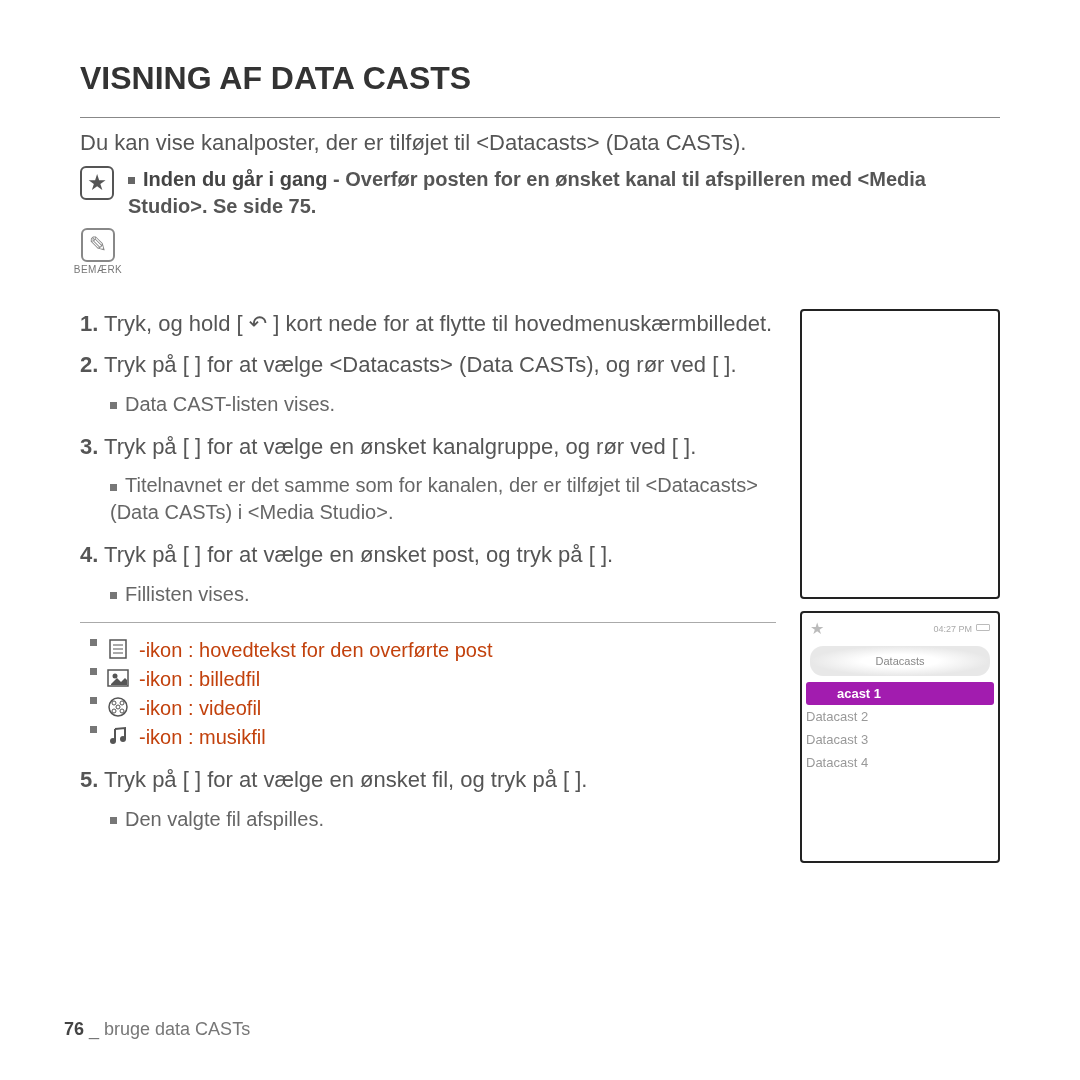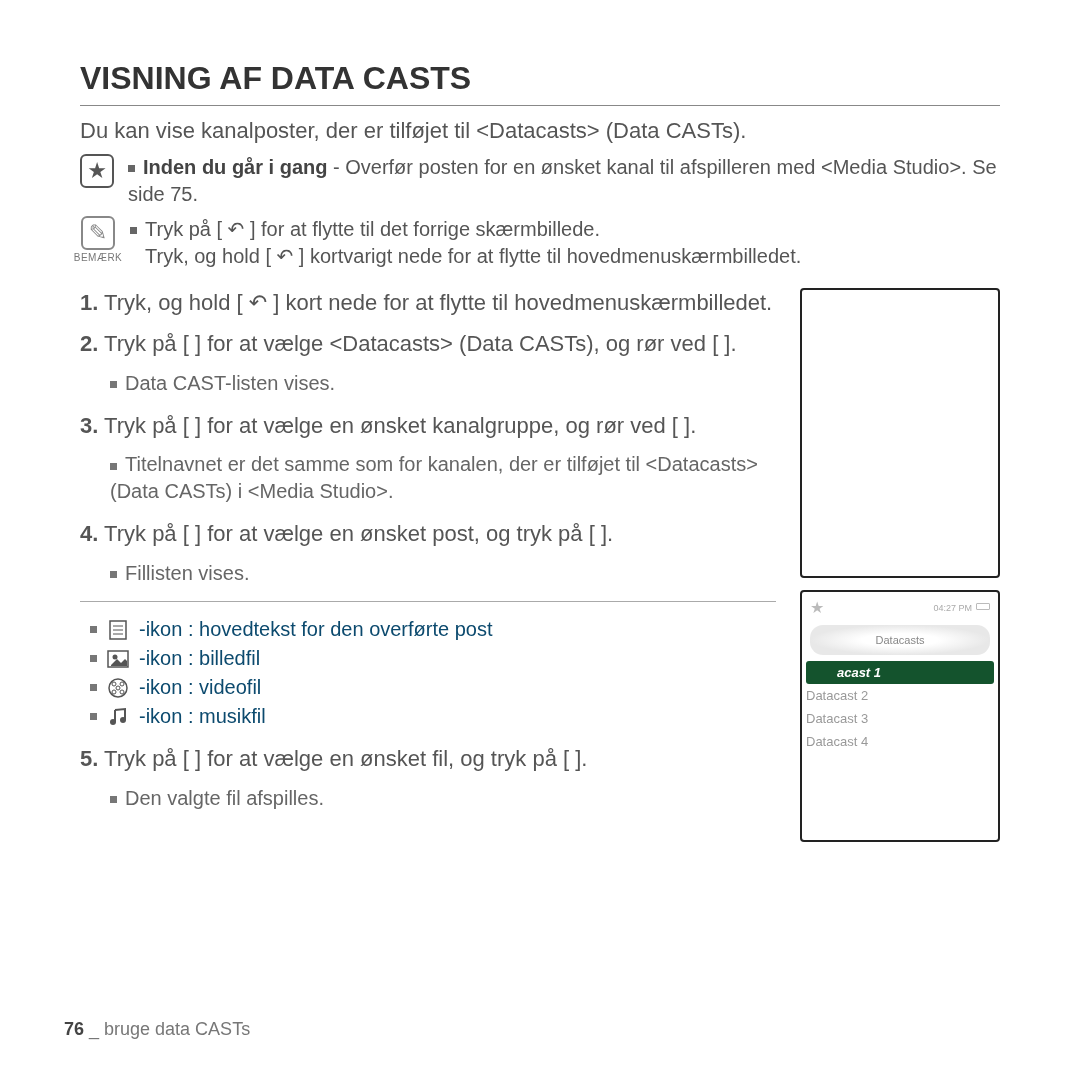--- a/index.html
+++ b/index.html
@@ -10,21 +10,21 @@
       font-family: Arial, Helvetica, sans-serif;
       color: #4a4a4a;
       padding: 60px 80px 40px 80px;
       position: relative;
     }
     h1 {
       font-size: 32px;
       font-weight: bold;
       color: #333;
       border-bottom: 1px solid #888;
-      padding-bottom: 8px;
+      padding-bottom: 20px;
       margin-bottom: 12px;
     }
     .intro {
       font-size: 22px;
       color: #555;
       margin-bottom: 10px;
     }
     .note-row {
       display: flex;
       align-items: flex-start;
@@ -47,27 +47,28 @@
     }
     .bemark-col {
       display: flex; flex-direction: column; align-items: center;
       flex-shrink: 0; width: 36px;
     }
     .bemark-lbl { font-size: 10px; color: #777; letter-spacing: 0.5px; margin-top: 2px; }
     .note-text {
       font-size: 20px;
       color: #555;
       line-height: 1.35;
+      font-weight: bold;
     }
     .note-text .sq { display: inline-block; width: 7px; height: 7px; background: #666; margin-right: 8px; vertical-align: middle; }
     .note-text b { color: #444; }
     .content-wrap {
       display: flex;
       gap: 24px;
-      margin-top: 18px;
+      margin-top: 34px;
     }
     .left-col { flex: 1; }
     .step {
       font-size: 22px;
       color: #555;
       line-height: 1.4;
       margin-bottom: 10px;
     }
     .step .num { font-weight: bold; }
     .step b { font-weight: normal; }
@@ -78,22 +79,22 @@
       margin-bottom: 14px;
       line-height: 1.35;
     }
     .sub .sq { display: inline-block; width: 7px; height: 7px; background: #777; margin-right: 8px; vertical-align: middle; }
     .icon-list {
       border-top: 1px solid #aaa;
       padding-top: 10px;
       margin: 6px 0 16px 0;
     }
     .icon-list .row {
-      display: flex; align-items: center; gap: 10px;
-      font-size: 20px; color: #0c4a6e; margin: 6px 0 6px 10px;
+      display: flex; gap: 10px;
+      font-size: 20px; color: #c2410c; margin: 6px 0 6px 10px;
     }
     .icon-list .sq { display: inline-block; width: 7px; height: 7px; background: #777; }
     .small-icon { width: 22px; height: 20px; display: inline-flex; align-items: center; justify-content: center; }
     .right-col {
       width: 200px;
       flex-shrink: 0;
     }
     .device-box-top {
       width: 200px; height: 290px;
       border: 2px solid #222; border-radius: 4px;
@@ -114,22 +115,22 @@
       height: 30px; margin: 6px 8px;
       background: radial-gradient(ellipse at center, #fff 30%, #e8e8e8 70%);
       border-radius: 13px;
       display: flex; align-items: center; justify-content: center;
       font-size: 11px; color: #888;
     }
     .dev-item {
       padding: 4px 4px; color: #999; font-size: 13px;
     }
     .dev-item.sel {
-      background: #14532d; color: #fff; font-weight: bold;
-      border-radius: 3px; margin: 0 4px; padding: 4px 10px; font-style: italic;
+      background: #a21caf; color: #fff; font-weight: bold;
+      border-radius: 3px; margin: 0 4px; padding: 4px 10px;
     }
     .footer {
       position: absolute;
       bottom: 40px; left: 64px;
       font-size: 18px; color: #777;
     }
     .footer b { color: #444; font-weight: bold; }
     svg { display: block; }
   </style>
 </head>
@@ -142,24 +143,20 @@
   <div class="star-box">★</div>
   <div class="note-text">
     <span class="sq"></span><b>Inden du går i gang</b><span> - Overfør posten for en ønsket kanal til afspilleren med &lt;Media Studio&gt;. Se side 75.</span>
   </div>
 </div>
 
 <div class="note-row">
   <div class="bemark-col">
     <div class="pencil-box">✎</div>
     <div class="bemark-lbl">BEMÆRK</div>
-  </div>
-  <div class="note-text">
-    <div><span class="sq"></span><span>Tryk på [ ↶ ] for at flytte til det forrige skærmbillede.</span></div>
-    <div style="margin-left:15px;">Tryk, og hold [ ↶ ] kortvarigt nede for at flytte til hovedmenuskærmbilledet.</div>
   </div>
 </div>
 
 <div class="content-wrap">
   <div class="left-col">
 
     <div class="step">
       <span class="num">1.</span> <span>Tryk, og hold [ ↶ ] kort nede for at flytte til hovedmenuskærmbilledet.</span>
     </div>
 

